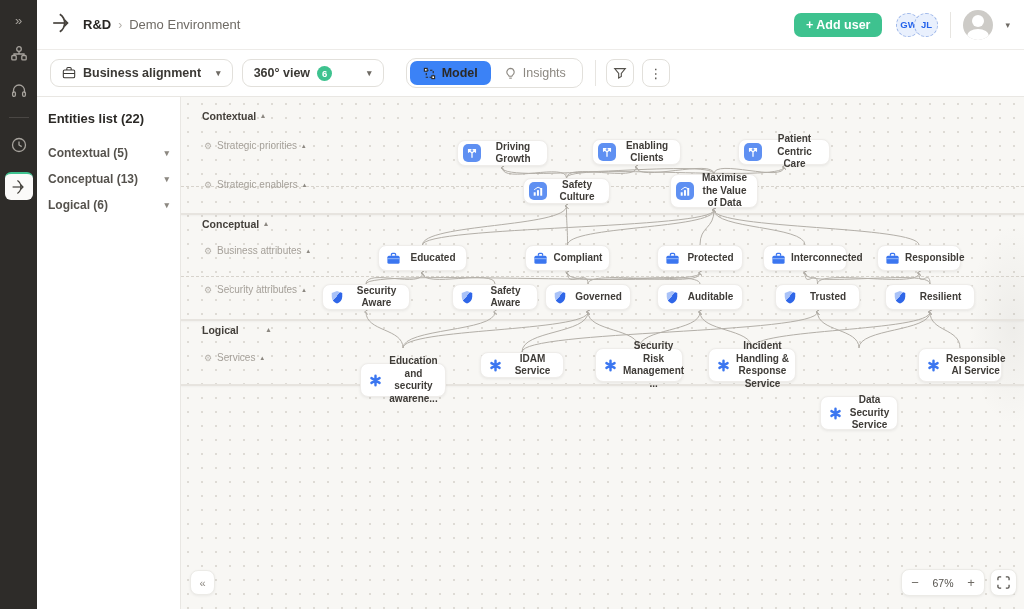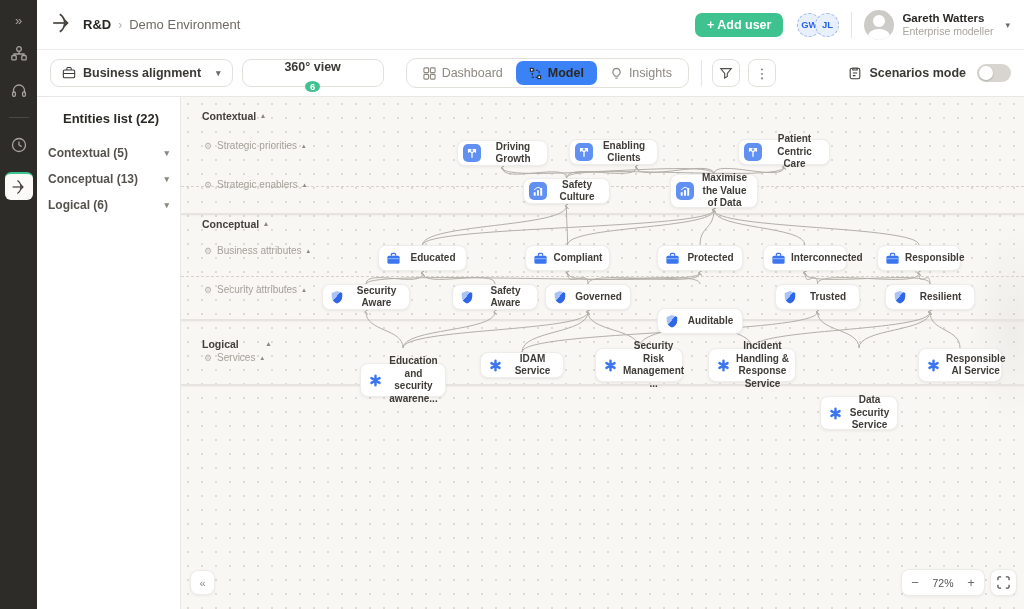--- a/index.html
+++ b/index.html
@@ -45,21 +45,21 @@
   .seg-item.active { background:#3b82f6; color:#2b2926; font-weight:700; }
   .tb-div { width:1px; height:26px; background:#e7e5e1; margin:0 10px 0 12px; }
   .icon-btn { width:28px; height:28px; border:1px solid #e2e0db; border-radius:8px; background:#fff; display:flex; align-items:center; justify-content:center; cursor:pointer; color:#55524d; }
   .icon-btn + .icon-btn { margin-left:8px; }
   .scenarios { display:flex; align-items:center; gap:7px; font-size:12.5px; font-weight:600; color:#3b3935; }
   .toggle { width:34px; height:18px; border-radius:9px; background:#d8d5d0; position:relative; cursor:pointer; margin-left:4px; }
   .toggle::after { content:""; position:absolute; left:2px; top:2px; width:14px; height:14px; border-radius:50%; background:#fff; box-shadow:0 1px 2px rgba(0,0,0,.2); }
 
   
   .entities { position:absolute; left:37px; top:97px; width:144px; height:512px; background:#fff; border-right:1px solid #e9e7e3; padding:14px 11px; z-index:10; }
-  .ent-title { font-size:13px; font-weight:700; color:#2b2926; margin-bottom:14px;margin-left:15px; }
+  .ent-title { font-size:13px; font-weight:700; color:#2b2926; margin-bottom:14px; }
   .ent-item { display:flex; align-items:center; justify-content:space-between; font-size:12px; font-weight:600; color:#55524d; padding:6px 0; cursor:pointer;text-align:right; }
   .ent-item .caret { color:#8c8881; }
 
   
   .canvas { position:absolute; left:181px; top:97px; width:843px; height:512px; background:#f8f7f4; background-image:radial-gradient(#dedbd5 1px, transparent 1.2px); background-size:14px 14px; overflow:hidden; }
   .blob { position:absolute; right:-34px; top:128px; width:90px; height:200px; border-radius:50%; background:radial-gradient(closest-side, rgba(120,118,112,.08), transparent); }
   .lane-line { position:absolute; left:0; width:843px; height:2px; background:#e7e4df; box-shadow:0 1px 2px rgba(0,0,0,.04); }
   .dash-line { position:absolute; left:0; width:843px; border-top:1px dashed #d7d3cc; }
   .lane-label { position:absolute; left:21px; font-size:10.5px; font-weight:700; color:#44403b; display:flex; gap:5px; align-items:center; }
   .row-label { position:absolute; left:23px; font-size:10px; color:#a5a099; display:flex; gap:5px; align-items:center; }
@@ -130,53 +130,40 @@
     <span class="crumb-proj">Demo Environment</span>
     <span class="hspacer"></span>
     <button class="btn-adduser">+ Add user</button>
     <span class="avchips">
       <span class="avchip">GW</span>
       <span class="avchip">JL</span>
     </span>
     <span class="hdr-div"></span>
     <span class="user">
       <span class="user-avatar"></span>
-      <span>
-        <div class="user-name">Gareth Watters</div>
-        <div class="user-role">Enterprise modeller</div>
-      </span>
       <span class="caret">▾</span>
     </span>
   </div>
 
   <div class="toolbar">
     <span class="pill">
       <svg width="14" height="14" viewBox="0 0 16 16" fill="none" stroke="#3b3935" stroke-width="1.2">
         <rect x="1.5" y="4.5" width="13" height="9" rx="1.5"></rect>
           <path d="M5.5 4.5 V3 a1.2 1.2 0 0 1 1.2-1.2 h2.6 A1.2 1.2 0 0 1 10.5 3 v1.5 M1.5 8.5 h13"></path>
       </svg>
       <span>Business alignment</span>
       <span class="caret">▾</span>
     </span>
-    <span class="pill" style="width:142px;flex-direction:column;">
+    <span class="pill" style="width:142px;">
       <span>360° view</span>
       <span class="badge">6</span>
       <span class="caret" style="margin-left:auto;">▾</span>
     </span>
 
     <div class="seg">
-      <span class="seg-item">
-        <svg width="13" height="13" viewBox="0 0 14 14" fill="none" stroke="#8c8881" stroke-width="1.2">
-          <rect x="1" y="1" width="5" height="5" rx="1"></rect>
-            <rect x="8" y="1" width="5" height="5" rx="1"></rect>
-          <rect x="1" y="8" width="5" height="5" rx="1"></rect>
-            <rect x="8" y="8" width="5" height="5" rx="1"></rect>
-        </svg>
-        <span>Dashboard</span>
-      </span>
       <span class="seg-item active">
         <svg width="13" height="13" viewBox="0 0 14 14" fill="none" stroke="#2b2926" stroke-width="1.2">
           <path d="M3.5 3.5 H11 V11 H3.5 Z" stroke-dasharray="2.5 1.6"></path>
           <rect x="1.5" y="1.5" width="3" height="3" fill="#fff"></rect>
             <rect x="9.5" y="9.5" width="3" height="3" fill="#fff"></rect>
         </svg>
         <span>Model</span>
       </span>
       <span class="seg-item">
         <svg width="13" height="13" viewBox="0 0 14 14" fill="none" stroke="#8c8881" stroke-width="1.2">
@@ -191,29 +178,20 @@
     <span class="icon-btn">
       <svg width="14" height="14" viewBox="0 0 16 16" fill="none" stroke="#55524d" stroke-width="1.3">
         <path d="M2 3 h12 L9.5 8.5 V12 l-3 1.8 V8.5 Z"></path>
       </svg>
     </span>
     <span class="icon-btn">
       <span style="font-size:13px;">⋮</span>
     </span>
 
     <span class="hspacer"></span>
-    <span class="scenarios">
-      <svg width="14" height="14" viewBox="0 0 16 16" fill="none" stroke="#3b3935" stroke-width="1.2">
-        <rect x="2.5" y="2.5" width="11" height="12" rx="2"></rect>
-          <path d="M5.5 2.5 h5 v2 h-5 Z" fill="#fff"></path>
-          <path d="M5.5 8 h5 M5.5 11 h3"></path>
-      </svg>
-      <span>Scenarios mode</span>
-      <span class="toggle"></span>
-    </span>
   </div>
 
   <div class="entities">
     <div class="ent-title">Entities list (22)</div>
     <div class="ent-item">
       <span>Contextual (5)</span>
       <span class="caret">▾</span>
     </div>
     <div class="ent-item">
       <span>Conceptual (13)</span>
@@ -275,21 +253,21 @@
       <div class="dash-line" style="top: 89px;"></div>
       <div class="dash-line" style="top: 179px;"></div>
       <div class="lane-label" style="top: 13px;">
         <span>Contextual</span>
         <span class="mini-caret">▴</span>
       </div>
       <div class="lane-label" style="top: 121px;">
         <span>Conceptual</span>
         <span class="mini-caret">▴</span>
       </div>
-      <div class="lane-label" style="top: 241px; gap: 28px;">
+      <div class="lane-label" style="top: 227px; gap: 28px;">
         <span>Logical</span>
         <span class="mini-caret">▴</span>
       </div>
       <div class="row-label" style="top: 43px;">
         <span class="gear">⚙</span>
         <span>Strategic priorities</span>
         <span class="mini-caret">▴</span>
       </div>
       <div class="row-label" style="top: 82px;">
         <span class="gear">⚙</span>
@@ -313,21 +291,21 @@
       </div>
       <div id="nodes-layer">
         <div class="node" style="left: 276px; top: 43px; width: 91px; height: 26px;">
           <span class="nchip priority">
             <svg width="12" height="12" viewBox="0 0 14 14" fill="none" stroke="#fff" stroke-width="1.5" stroke-linecap="round">
               <path d="M7 12 V7 M7 7 L3 3.2 M7 7 L11 3.2 M3 6 V3.2 H5.8 M8.2 3.2 H11 V6"></path>
             </svg>
           </span>
           <span class="nlabel">Driving Growth</span>
         </div>
-        <div class="node" style="left: 388px; top: 42px; width: 89px; height: 26px;">
+        <div class="node" style="left: 411px; top: 42px; width: 89px; height: 26px;">
           <span class="nchip priority">
             <svg width="12" height="12" viewBox="0 0 14 14" fill="none" stroke="#fff" stroke-width="1.5" stroke-linecap="round">
               <path d="M7 12 V7 M7 7 L3 3.2 M7 7 L11 3.2 M3 6 V3.2 H5.8 M8.2 3.2 H11 V6"></path>
             </svg>
           </span>
           <span class="nlabel">Enabling Clients</span>
         </div>
         <div class="node" style="left: 557px; top: 42px; width: 92px; height: 26px;">
           <span class="nchip priority">
             <svg width="12" height="12" viewBox="0 0 14 14" fill="none" stroke="#fff" stroke-width="1.5" stroke-linecap="round">
@@ -443,21 +421,21 @@
                 <linearGradient id="shg" x1="0" y1="0" x2="1" y2="1">
                   <stop offset="45%" stop-color="#a9c2f8"></stop>
                   <stop offset="46%" stop-color="#2f66e8"></stop>
                 </linearGradient>
               </defs>
               <path d="M8 1 L14 3.3 V7.6 c0 3.9-2.6 6.4-6 7.7 C4.6 14 2 11.5 2 7.6 V3.3 Z" fill="url(#shg)"></path>
             </svg>
           </span>
           <span class="nlabel">Governed</span>
         </div>
-        <div class="node" style="left: 476px; top: 187px; width: 86px; height: 26px; margin-top: 24px;">
+        <div class="node" style="left: 476px; top: 187px; width: 86px; height: 26px;">
           <span class="nchip sattr">
             <svg width="14" height="14" viewBox="0 0 16 16">
               <defs>
                 <linearGradient id="shg" x1="0" y1="0" x2="1" y2="1">
                   <stop offset="45%" stop-color="#a9c2f8"></stop>
                   <stop offset="46%" stop-color="#2f66e8"></stop>
                 </linearGradient>
               </defs>
               <path d="M8 1 L14 3.3 V7.6 c0 3.9-2.6 6.4-6 7.7 C4.6 14 2 11.5 2 7.6 V3.3 Z" fill="url(#shg)"></path>
             </svg>
@@ -538,21 +516,21 @@
               <path d="M8 2.2 V13.8 M3 5.1 L13 10.9 M13 5.1 L3 10.9"></path>
             </svg>
           </span>
           <span class="nlabel">Responsible AI Service</span>
         </div>
       </div>
 
     <span class="collapse-btn">«</span>
     <span class="zoombar">
       <span class="zbtn">−</span>
-      <span class="zlvl">72%</span>
+      <span class="zlvl">67%</span>
       <span class="zbtn">+</span>
     </span>
     <span class="fit-btn">
       <svg width="13" height="13" viewBox="0 0 14 14" fill="none" stroke="#55524d" stroke-width="1.4">
         <path d="M1 4.5 V2.5 a1.5 1.5 0 0 1 1.5-1.5 H4.5 M9.5 1 h2 A1.5 1.5 0 0 1 13 2.5 V4.5 M13 9.5 v2 a1.5 1.5 0 0 1-1.5 1.5 H9.5 M4.5 13 h-2 A1.5 1.5 0 0 1 1 11.5 V9.5"></path>
       </svg>
     </span>
   </div>
 </div>
 

